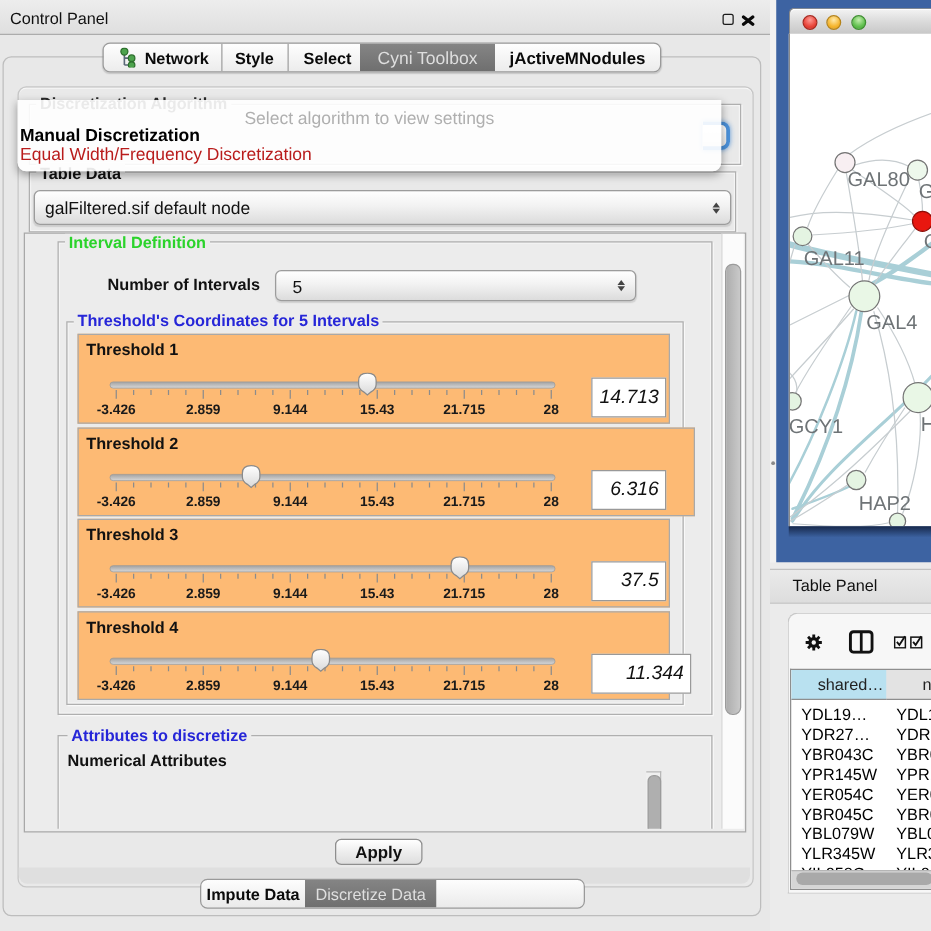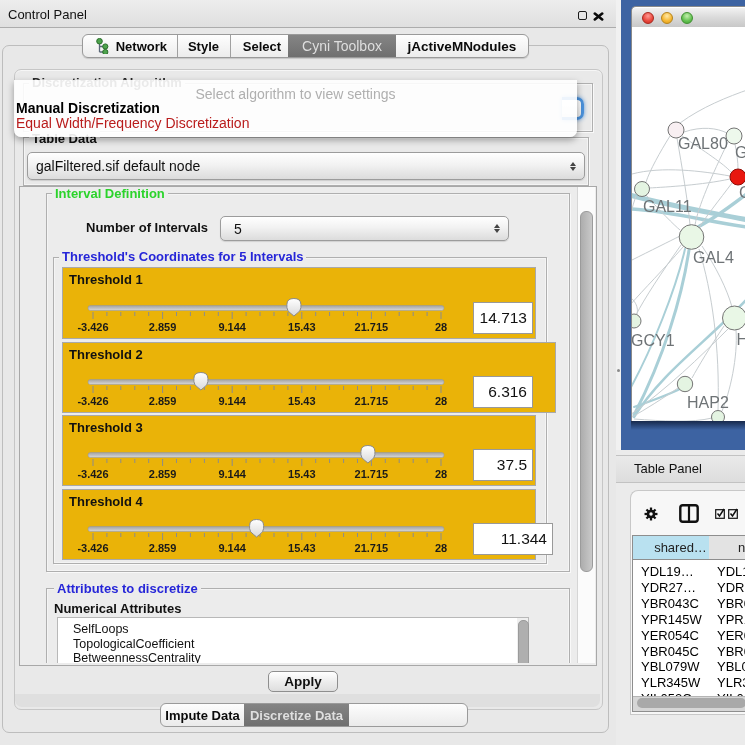--- a/index.html
+++ b/index.html
@@ -7,24 +7,24 @@
   font-family:"Liberation Sans",sans-serif;background:#E8E8E8;}
 .abs{position:absolute;}
 .etched{border:1px solid #AFAFAF;box-shadow:inset 0 0 0 1px #F4F4F4,1px 1px 0 rgba(255,255,255,0.7);}
 .gtitle{position:absolute;background:#ECECEC;padding:0 3px;font-size:13px;font-weight:bold;line-height:13px;}
 .combo{position:absolute;border:1px solid #9C9C9C;border-radius:5px;
   background:linear-gradient(#FFFFFF,#F2F2F2 45%,#DCDCDC);box-shadow:0 1px 1px rgba(0,0,0,0.12);}
 .combo .ctext{position:absolute;left:13px;top:0;bottom:0;display:flex;align-items:center;font-size:14px;color:#111;}
 .steppers{position:absolute;right:8px;top:0;bottom:0;display:flex;flex-direction:column;justify-content:center;gap:1px;}
 .steppers .up{width:0;height:0;border-left:3.5px solid transparent;border-right:3.5px solid transparent;border-bottom:4.5px solid #444;}
 .steppers .dn{width:0;height:0;border-left:3.5px solid transparent;border-right:3.5px solid transparent;border-top:4.5px solid #444;}
-.tpanel{position:absolute;left:62px;width:472px;border:1px solid #A9A9A9;background:#eab308;}
+.tpanel{position:absolute;left:62px;width:472px;border:1px solid #A9A9A9;background:#fdba74;}
 .tpanel .tt{position:absolute;left:6px;top:4px;font-size:13px;font-weight:bold;color:#111;}
 .vbox{position:absolute;left:410px;width:53px;height:30px;border:1px solid #999;background:#fff;
-  font-size:15.5px;color:#111;text-align:right;line-height:30px;padding-right:5px;}
+  font-size:15.5px;color:#111;text-align:right;line-height:30px;padding-right:5px;font-style:italic;}
 .seg{position:absolute;top:0;bottom:0;display:flex;align-items:center;justify-content:center;
   font-size:13px;color:#0A0A0A;font-weight:bold;}
 .sep{position:absolute;top:0;bottom:0;width:1px;background:#A0A0A0;}
 </style>
 </head>
 <body>
 
 <div class="abs" style="left:0;top:0;width:616px;height:745px;background:#E8E8E8;"></div>
 
 <div class="abs" style="left:0;top:0;width:616px;height:27px;background:linear-gradient(#EDEDED,#DFDFDF);border-bottom:1px solid #ACACAC;"></div>
@@ -265,35 +265,32 @@
       <text x="378" y="33" font-size="11" font-weight="bold" fill="#1A1A1A" text-anchor="middle" font-family="Liberation Sans">28</text>
       <path d="M 186.6,6.5 Q 186.6,0.5 193.6,0.5 Q 200.6,0.5 200.6,6.5 L 200.6,9.5 Q 200.6,13 196.6,15.5 L 193.6,18 L 190.6,15.5 Q 186.6,13 186.6,9.5 Z" fill="url(#thg)" stroke="#8A8A8A" stroke-width="1"></path>
     </svg>
   <div class="vbox" style="top:33px;padding-left:20px;">11.344</div>
 </div>
 
 <div class="abs" style="left:20px;top:582px;width:556px;height:81px;overflow:hidden;">
   <div class="abs etched" style="left:26px;top:6px;width:522px;height:100px;"></div>
   <div class="gtitle" style="left:34px;top:0;color:#2626D8;background:#ECECEC;">Attributes to discretize</div>
   <div class="abs" style="left:34px;top:19px;font-size:13px;font-weight:bold;color:#111;">Numerical Attributes</div>
-  <div class="abs" style="left:37px;top:35px;width:460px;height:60px;background:#FFF;border:1px solid #B8B8B8;">
-    <div style="font-size:12.5px;color:#111;padding:4px 0 0 15px;line-height:14.5px;">SelfLoops<br>TopologicalCoefficient<br>BetweennessCentrality</div>
-  </div>
   <div class="abs" style="left:497px;top:35px;width:11px;height:60px;background:#EFEFEF;border:1px solid #B8B8B8;border-left:none;"></div>
   <div class="abs" style="left:498px;top:38px;width:9px;height:57px;background:#AFAFAF;border:1px solid #9B9B9B;border-radius:5px;"></div>
 </div>
 
 <div class="abs" style="left:268px;top:671px;width:68px;height:19px;border:1px solid #8E8E8E;border-radius:5px;background:linear-gradient(#FFFFFF,#EFEFEF 45%,#DEDEDE);font-size:13.5px;font-weight:bold;color:#111;display:flex;align-items:center;justify-content:center;">Apply</div>
 
 <div class="abs" style="left:15px;top:694px;width:585px;height:13px;background:#DFDFDF;border-radius:0 0 7px 7px;"></div>
 
 <div class="abs" style="left:160px;top:703px;width:306px;height:22px;border:1px solid #9A9A9A;border-radius:6px;background:linear-gradient(#FDFDFD,#EAEAEA);overflow:hidden;font-weight:bold;">
   <div class="seg" style="left:0;width:83px;font-weight:bold;">Impute Data</div>
   <div class="sep" style="left:83px;"></div>
-  <div class="seg" style="left:83px;width:105px;background:linear-gradient(#848484,#6F6F6F);color:#DFDFDF;font-weight:bold;">Discretize Data</div>
+  <div class="seg" style="left:83px;width:105px;background:linear-gradient(#848484,#6F6F6F);color:#DFDFDF;font-weight:normal;">Discretize Data</div>
 </div>
 
 <div class="abs" style="left:616px;top:0;width:5px;height:745px;background:#F1F1F1;"></div>
 <div class="abs" style="left:617px;top:369px;width:3px;height:3px;border-radius:50%;background:#8A8A8A;"></div>
 
 <div class="abs" style="left:621px;top:0;width:124px;height:450px;background:#3D63A2;"></div>
 
 <div class="abs" style="left:631px;top:6px;width:114px;height:415px;">
   <div class="abs" style="left:0;top:0;width:114px;height:21px;background:linear-gradient(#F4F4F4,#DADADA 50%,#C6C6C6);border:1px solid #8A8A8A;border-right:none;border-radius:5px 0 0 0;box-shadow:inset 0 1px 0 #FFF;"></div>
 

